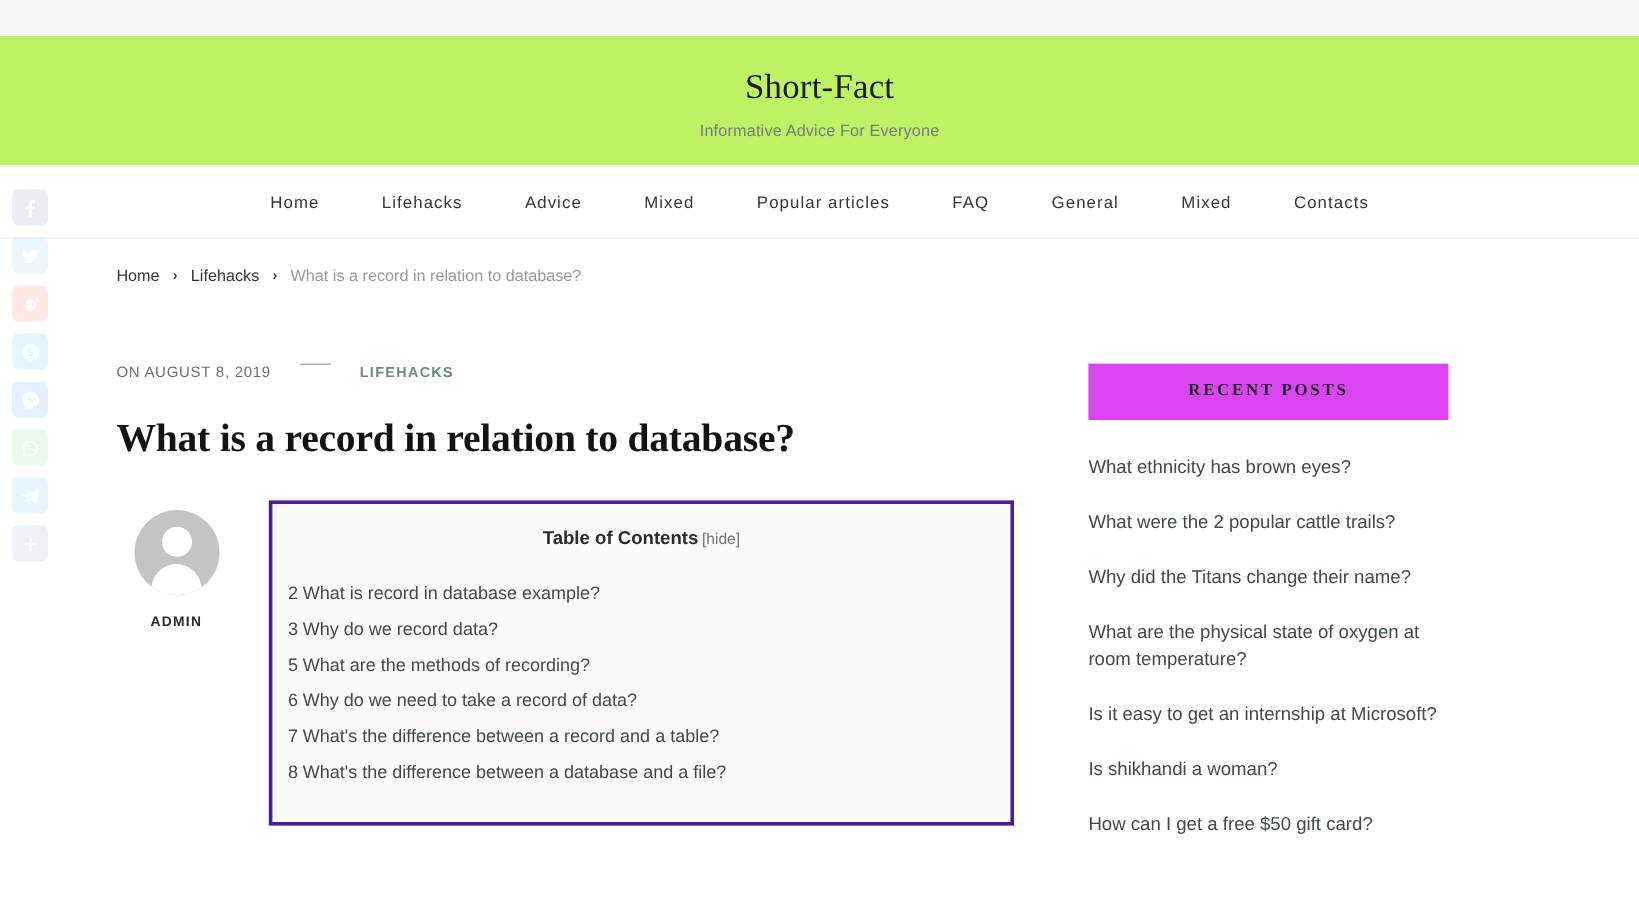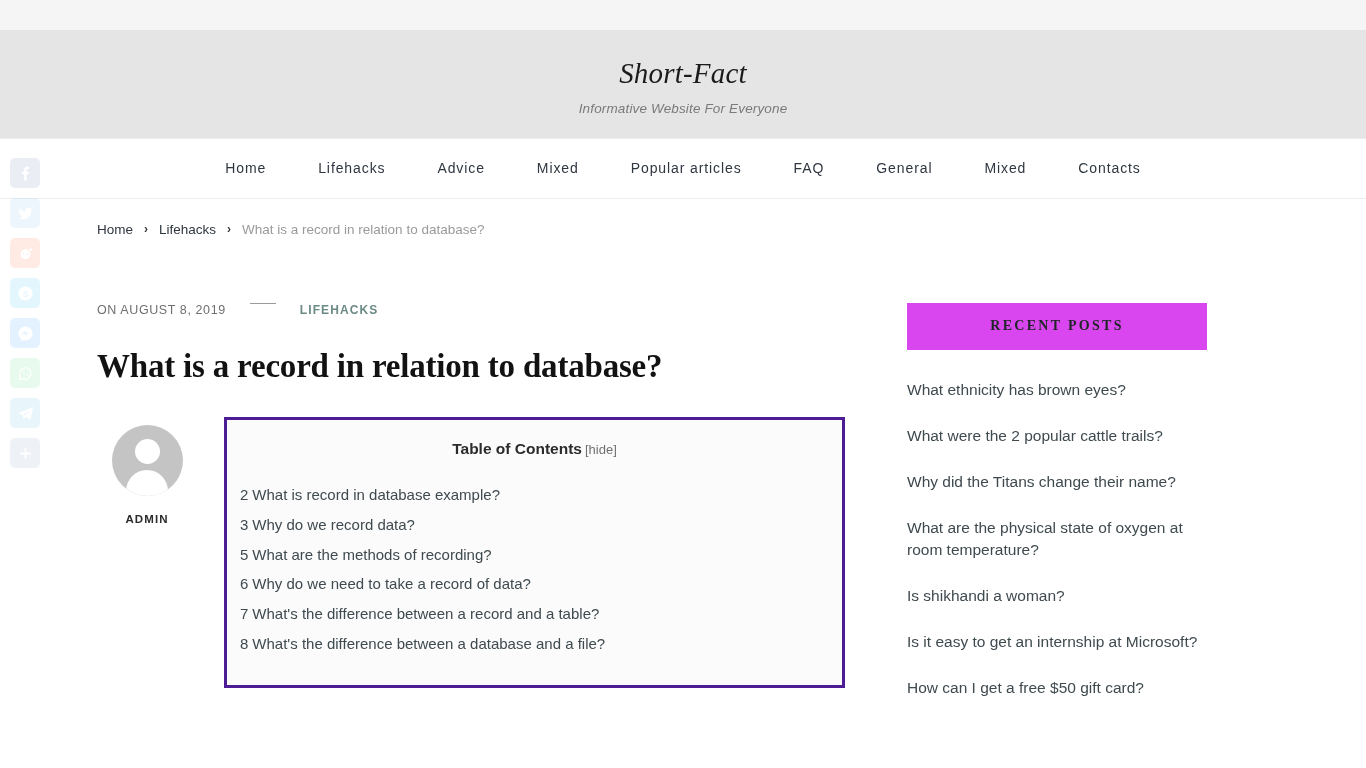--- a/index.html
+++ b/index.html
@@ -17,22 +17,21 @@
   .top-bar {
     height: 30px;
     width: 100%;
     background: #f5f5f5;
   }
 
   
   .site-header {
     padding: 26px 0 22px 0;
     text-align: center;
-    background: #e5e5e5;
-    font-style: italic;
+    background: #bef264;
   }
   .site-title {
     font-family: "Liberation Serif", serif;
     font-size: 29px;
     font-weight: 400;
     color: #1b1b1b;
     letter-spacing: 0.2px;
     line-height: 1.2;
   }
   .site-tagline {
@@ -287,21 +286,21 @@
   .sb-telegram  { background: #2ca5e0; }
   .sb-share     { background: #5e81a8; }
 </style>
 </head>
 <body>
 
 <div class="top-bar"></div>
 
 <header class="site-header">
   <div class="site-title">Short-Fact</div>
-  <div class="site-tagline">Informative Website For Everyone</div>
+  <div class="site-tagline">Informative Advice For Everyone</div>
 </header>
 
 <nav class="main-nav">
   <ul class="nav-list">
     <li class="nav-item">Home</li>
     <li class="nav-item">Lifehacks</li>
     <li class="nav-item">Advice</li>
     <li class="nav-item">Mixed</li>
     <li class="nav-item">Popular articles</li>
     <li class="nav-item">FAQ</li>
@@ -371,22 +370,22 @@
 
   <aside class="sidebar-col">
     <div class="widget-title-box">
       <span class="widget-title">Recent Posts</span>
     </div>
     <ul class="recent-list">
       <li class="recent-item">What ethnicity has brown eyes?</li>
       <li class="recent-item">What were the 2 popular cattle trails?</li>
       <li class="recent-item">Why did the Titans change their name?</li>
       <li class="recent-item">What are the physical state of oxygen at room temperature?</li>
+      <li class="recent-item">Is it easy to get an internship at Microsoft?</li>
       <li class="recent-item">Is shikhandi a woman?</li>
-      <li class="recent-item">Is it easy to get an internship at Microsoft?</li>
       <li class="recent-item">How can I get a free $50 gift card?</li>
     </ul>
   </aside>
 </div>
 
 <div class="social-rail">
 
   <div class="social-btn sb-facebook">
     <span>
       <svg width="17" height="17" viewBox="0 0 24 24" fill="#ffffff">

